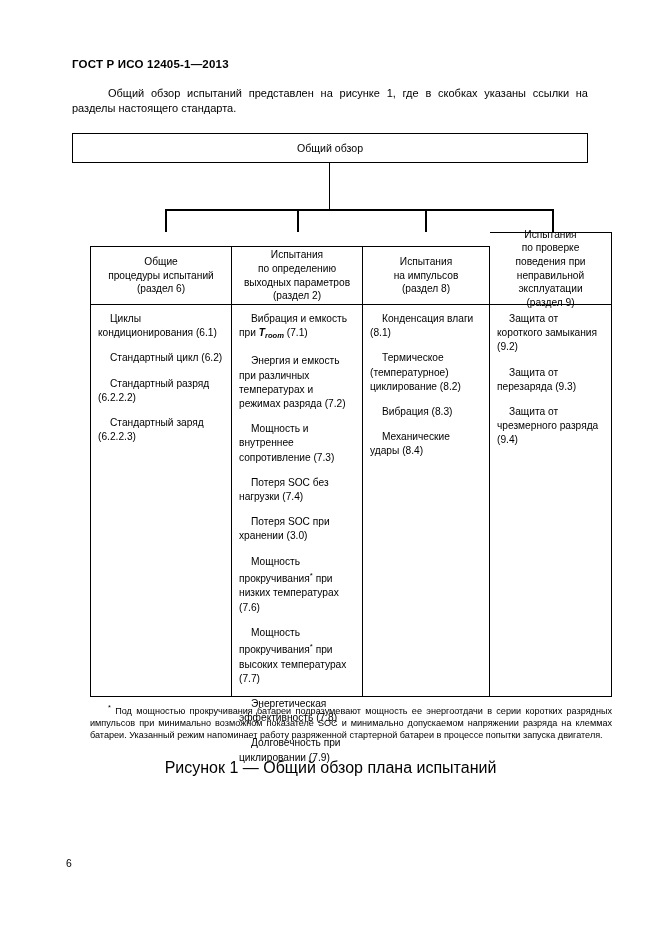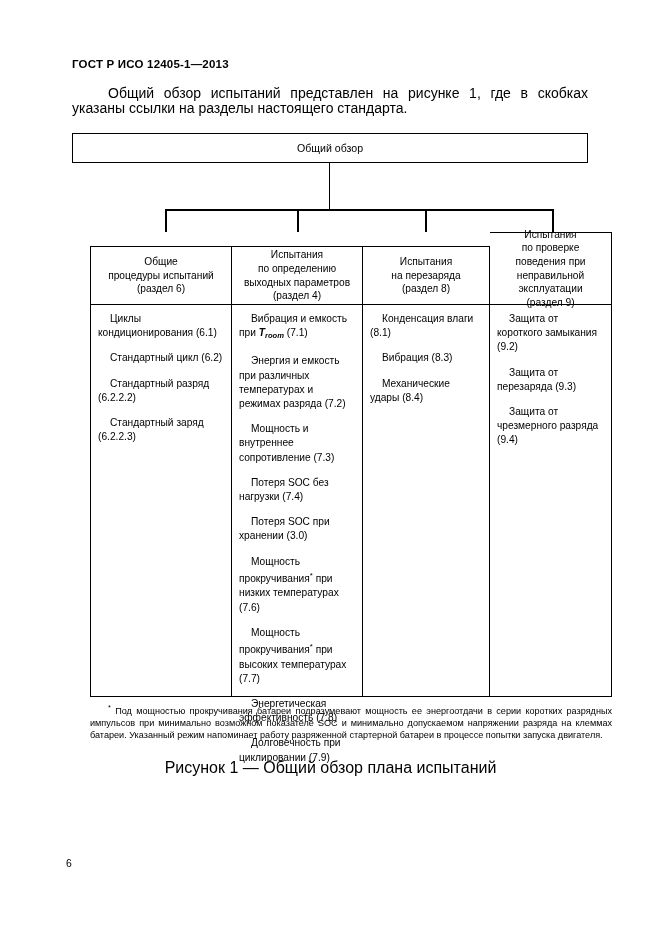--- a/index.html
+++ b/index.html
@@ -31,21 +31,21 @@
     font-weight: bold;
     letter-spacing: 0.2px;
   }
 
   
   .intro {
     position: absolute;
     left: 72px;
     top: 86px;
     width: 516px;
-    font-size: 14px;
+    font-size: 11px;
     line-height: 15px;
     text-align: justify;
     text-indent: 36px;
   }
 
   
   .diagram {
     position: absolute;
     left: 0;
     top: 0;
@@ -286,21 +286,21 @@
           </div>
         </div>
       </div>
 
       <div class="col col-2">
         <div class="col-head">
           <div>
             <div>Испытания</div>
             <div>по определению</div>
             <div>выходных параметров</div>
-            <div>(раздел 4)</div>
+            <div>(раздел 2)</div>
           </div>
         </div>
         <div class="col-body">
           <div class="entry"><span>Вибрация и емкость</span>
             <span>при </span><span class="var"><span>T</span><sub>room</sub></span><span> (7.1)</span>
           </div>
           <div class="entry">
             <span>Энергия и емкость при различных температурах и режимах разряда (7.2)</span>
           </div>
           <div class="entry">
@@ -322,27 +322,30 @@
           <div class="entry">
             <span>Долговечность при циклировании (7.9)</span>
           </div>
         </div>
       </div>
 
       <div class="col col-3">
         <div class="col-head">
           <div>
             <div>Испытания</div>
-            <div>на перезаряда</div>
+            <div>на импульсов</div>
             <div>(раздел 8)</div>
           </div>
         </div>
         <div class="col-body">
           <div class="entry">
             <span>Конденсация влаги (8.1)</span>
+          </div>
+          <div class="entry">
+            <span>Термическое (температурное) циклирование (8.2)</span>
           </div>
           <div class="entry">
             <span>Вибрация (8.3)</span>
           </div>
           <div class="entry">
             <span>Механические удары (8.4)</span>
           </div>
         </div>
       </div>
 

